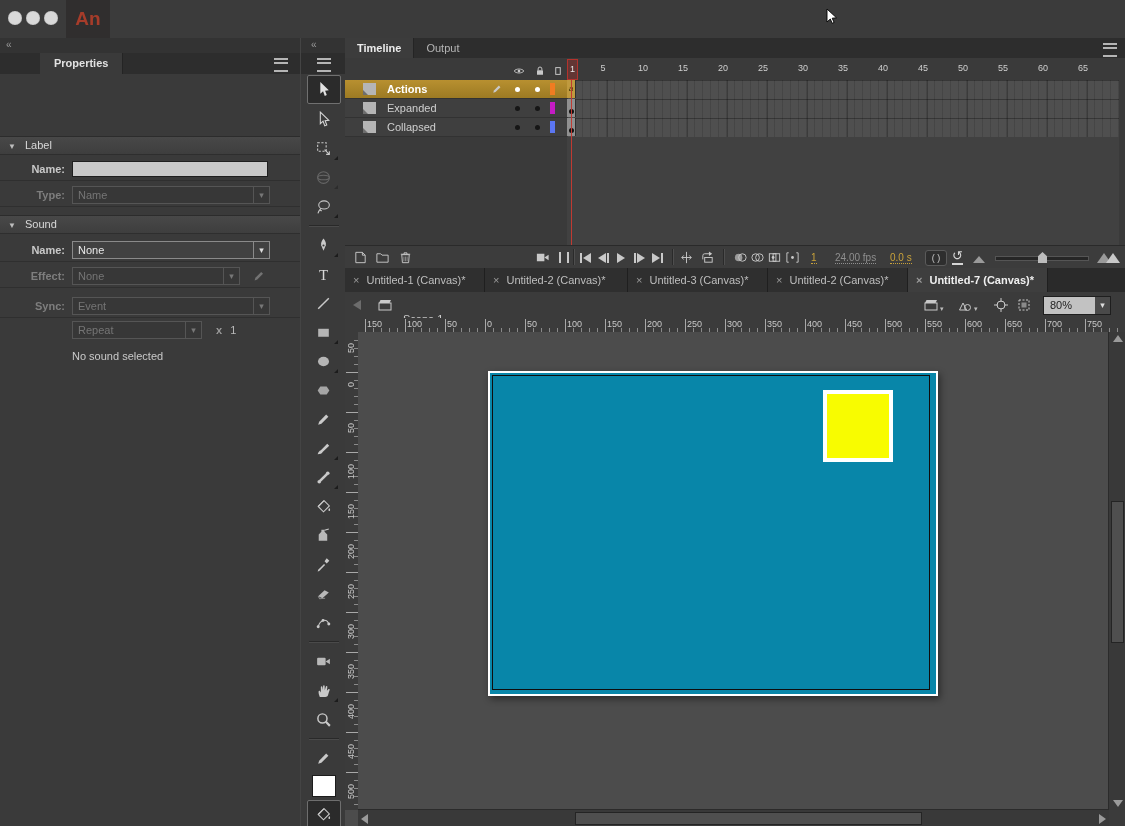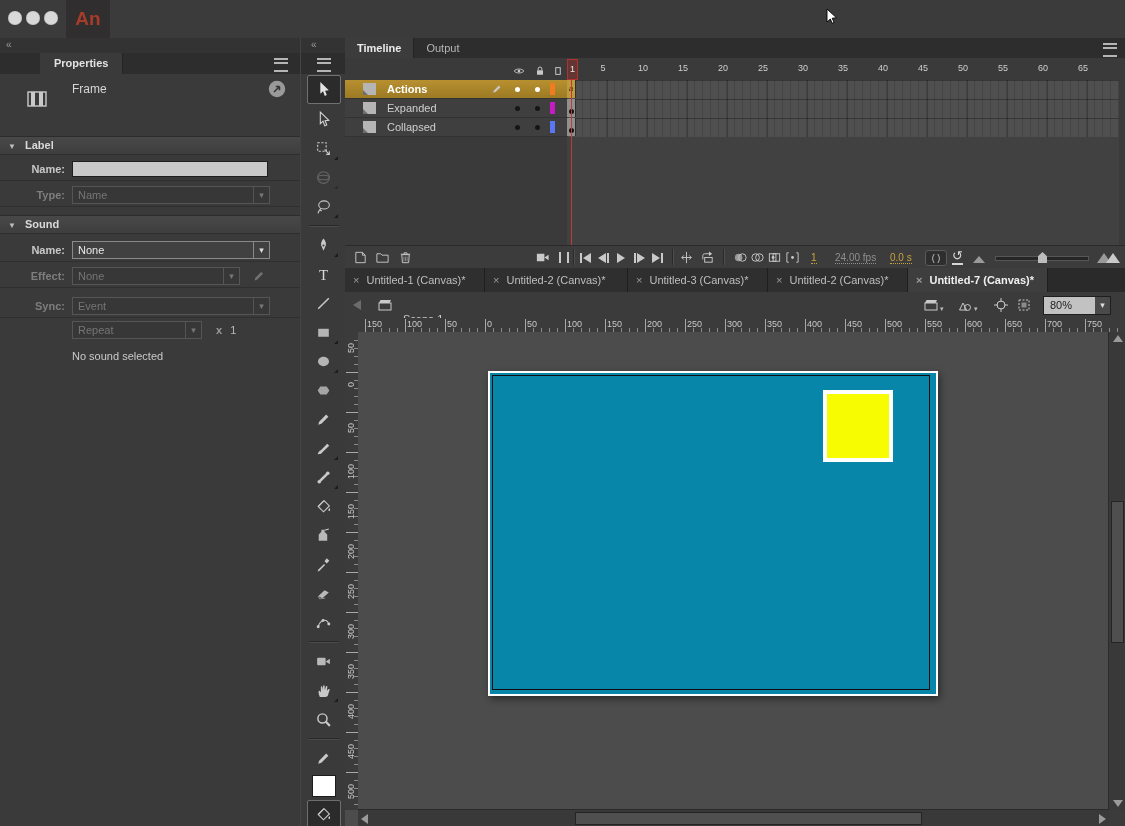--- a/index.html
+++ b/index.html
@@ -25,21 +25,21 @@
   #properties-panel{position:absolute;left:0;top:38px;width:300px;bottom:0;background:#3a3a3a;border-right:1px solid #232323;}
   #properties-panel .panel-tabrow{position:absolute;left:0;top:15px;right:0;height:21px;background:#2d2d2d;padding-left:40px;}
   .panel-tab{display:inline-block;padding:0 14px;height:21px;line-height:21px;font-size:11px;font-weight:bold;color:#e2e2e2;}
   .panel-tab.active{background:#3a3a3a;border-right:1px solid #242424;}
   #properties-panel .hamburger{position:absolute;right:12px;top:5px;}
   .object-row{position:absolute;left:0;top:36px;right:0;height:62px;}
   .obj-icon{position:absolute;left:26px;top:14px;width:22px;height:22px;}
   .obj-title{position:absolute;left:72px;top:8px;font-size:12px;color:#d6d6d6;}
   .circle-btn{position:absolute;right:14px;top:6px;width:18px;height:18px;}
   .section-header{position:absolute;left:0;right:0;height:17px;background:linear-gradient(#484848,#3e3e3e);
-                  border-top:1px solid #2c2c2c;border-bottom:1px solid #2e2e2e;font-size:11px;font-weight:bold;
+                  border-top:1px solid #2c2c2c;border-bottom:1px solid #2e2e2e;font-size:11px;font-weight:normal;
                   color:#d9d9d9;line-height:17px;}
   .section-header .tri{font-size:8px;color:#bdbdbd;margin:0 6px 0 8px;}
   .prop-row{position:absolute;left:0;right:0;height:22px;display:flex;align-items:center;border-bottom:1px solid #2f2f2f;}
   .prop-label{width:65px;text-align:right;margin-right:7px;font-size:11px;font-weight:bold;color:#c9c9c9;}
   .prop-label.dim{color:#7e7e7e;}
   .text-input{width:194px;height:14px;background:#c9c9c9;border:1px solid #1f1f1f;}
   .select{height:16px;display:flex;align-items:center;border:1px solid #555;background:#373737;font-size:11px;}
   .select .sel-text{flex:1;padding-left:5px;color:#757575;}
   .select .sel-arrow{width:15px;text-align:center;border-left:1px solid #555;color:#777;font-size:9px;line-height:16px;}
   .select.enabled{border-color:#8a8a8a;background:#414141;}
@@ -181,32 +181,20 @@
   </div>
 
   <div id="properties-panel">
     <div class="collapse-strip">
       <span style="margin-left:6px">«</span>
     </div>
     <div class="panel-tabrow">
       <div class="panel-tab active">Properties</div>
       <span class="hamburger"></span>
     </div>
-    <div class="object-row">
-      <span class="obj-icon"><svg viewBox="0 0 22 22" width="22" height="22">
-            <rect x="2" y="4" width="18" height="14" fill="none" stroke="#c9c9c9" stroke-width="1.4"></rect>
-            <rect x="5" y="4" width="4" height="14" fill="#c9c9c9"></rect>
-            <rect x="13" y="4" width="4" height="14" fill="#c9c9c9"></rect>
-          </svg></span>
-      <span class="obj-title">Frame</span>
-      <span class="circle-btn"><svg viewBox="0 0 18 18" width="18" height="18">
-            <circle cx="9" cy="9" r="8.2" fill="#9a9a9a"></circle>
-            <path d="M6 12L11.5 6.5M11.5 6.5H7.8M11.5 6.5v3.7" stroke="#333" stroke-width="1.5" fill="none"></path>
-          </svg></span>
-    </div>
 
     <div class="section-header" style="top:98px">
       <span class="tri">▼</span>
       <span>Label</span>
     </div>
     <div class="prop-row" style="top:120px">
       <span class="prop-label">Name:</span>
       <span class="text-input"></span>
     </div>
     <div class="prop-row" style="top:146px">

